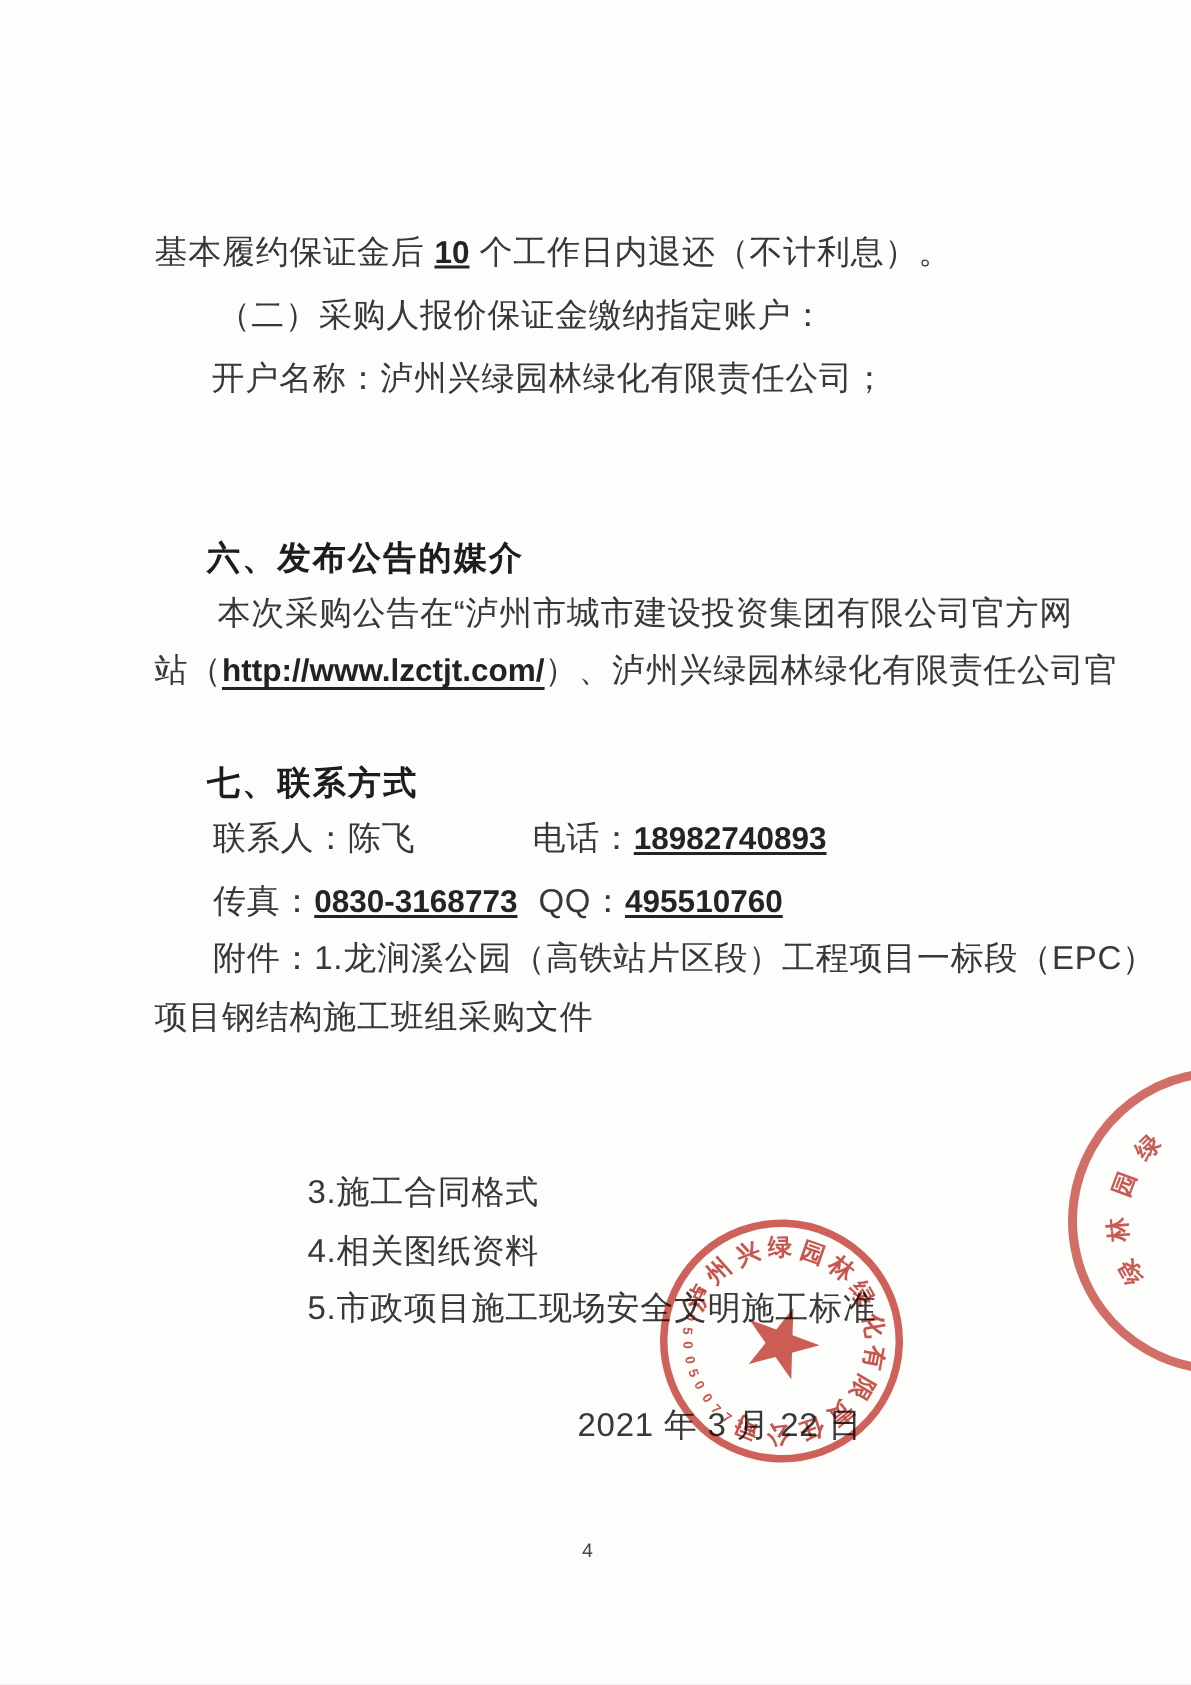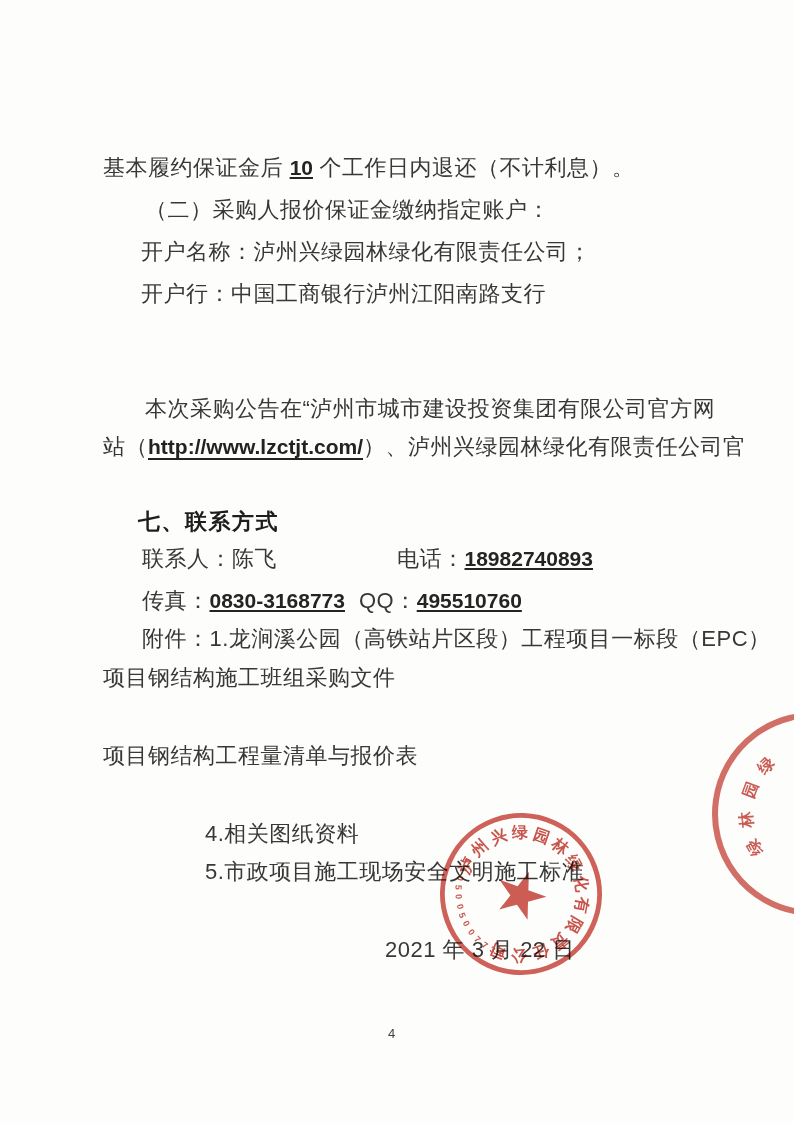--- a/index.html
+++ b/index.html
@@ -92,42 +92,42 @@
 <body>
 
 <div class="page">
 
   <div class="line" style="top:153px;left:103px"><span>基本履约保证金后 </span><span class="latin">10</span><span> 个工作日内退还（不计利息）。</span></div>
 
   <div class="line" style="top:195px;left:145px">（二）采购人报价保证金缴纳指定账户：</div>
 
   <div class="line" style="top:237px;left:141px"><span>开户名称：</span><span>泸州兴绿园林绿化有限责任公司；</span></div>
 
-  <div class="line" style="top:279px;left:141px"><span>开户行：</span><span>中国工商银行泸州江阳南路支行</span></div>
 
 
+  <div class="line h" style="top:357px;left:138px">六、发布公告的媒介</div>
 
   <div class="line" style="top:394px;left:145px">本次采购公告在“泸州市城市建设投资集团有限公司官方网</div>
 
   <div class="line" style="top:432px;left:103px"><span>站（</span><span class="latin url1">http://www.lzctjt.com/</span><span>）、泸州兴绿园林绿化有限责任公司官</span></div>
 
 
   <div class="line h" style="top:507px;left:138px">七、联系方式</div>
 
-  <div class="line" style="top:544px;left:142px"><span>联系人：</span><span>陈飞</span><span style="margin-left:120px">电话：</span><span class="latin">18982740893</span></div>
+  <div class="line" style="top:544px;left:142px"><span>联系人：</span><span>陈飞</span><span style="margin-left:78px">电话：</span><span class="latin">18982740893</span></div>
 
   <div class="line" style="top:586px;left:142px"><span>传真：</span><span class="latin">0830-3168773</span><span style="margin-left:14px">QQ：</span><span class="latin">495510760</span></div>
 
   <div class="line" style="top:624px;left:142px"><span>附件：</span><span>1.龙涧溪公园（高铁站片区段）工程项目一标段（EPC）</span></div>
 
   <div class="line" style="top:663px;left:103px">项目钢结构施工班组采购文件</div>
 
 
-  <div class="line" style="top:741px;left:103px">项目钢结构工程量清单与报价表</div>
 
+  <div class="line" style="top:780px;left:205px">3.施工合同格式</div>
 
   <div class="line" style="top:819px;left:205px">4.相关图纸资料</div>
 
   <div class="line" style="top:857px;left:205px">5.市政项目施工现场安全文明施工标准</div>
 
 
   <div class="line" style="top:935px;left:385px">2021 年 3 月 22 日</div>
 
   <div class="seal">
     <div class="seal-ring"></div>

